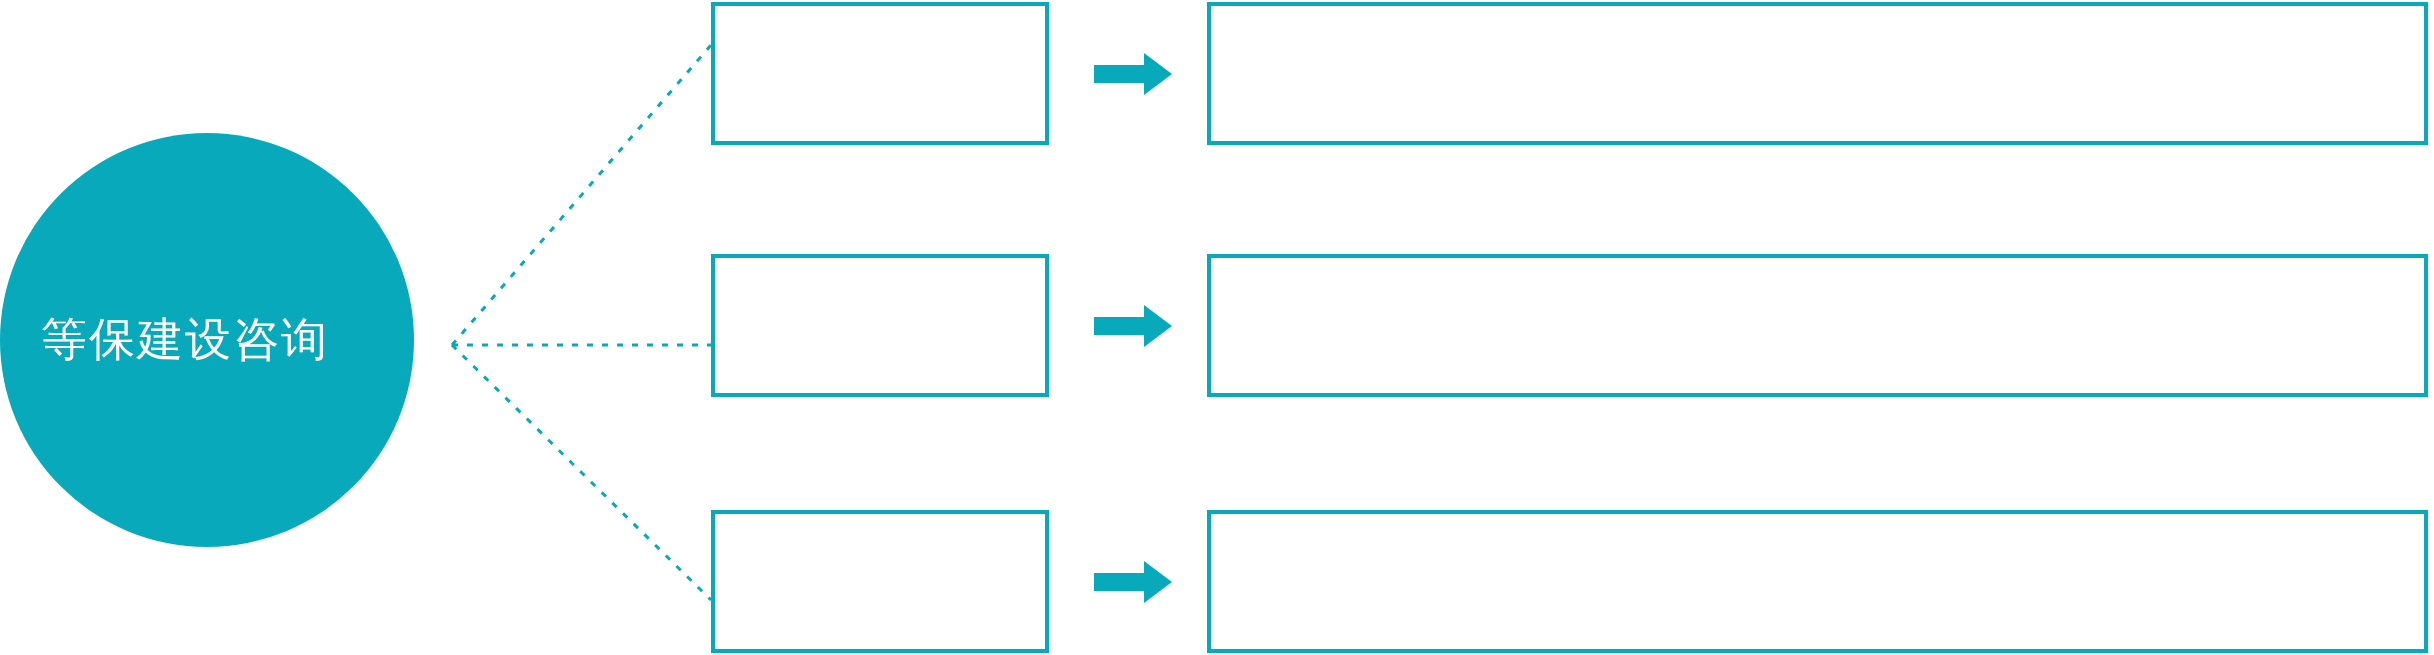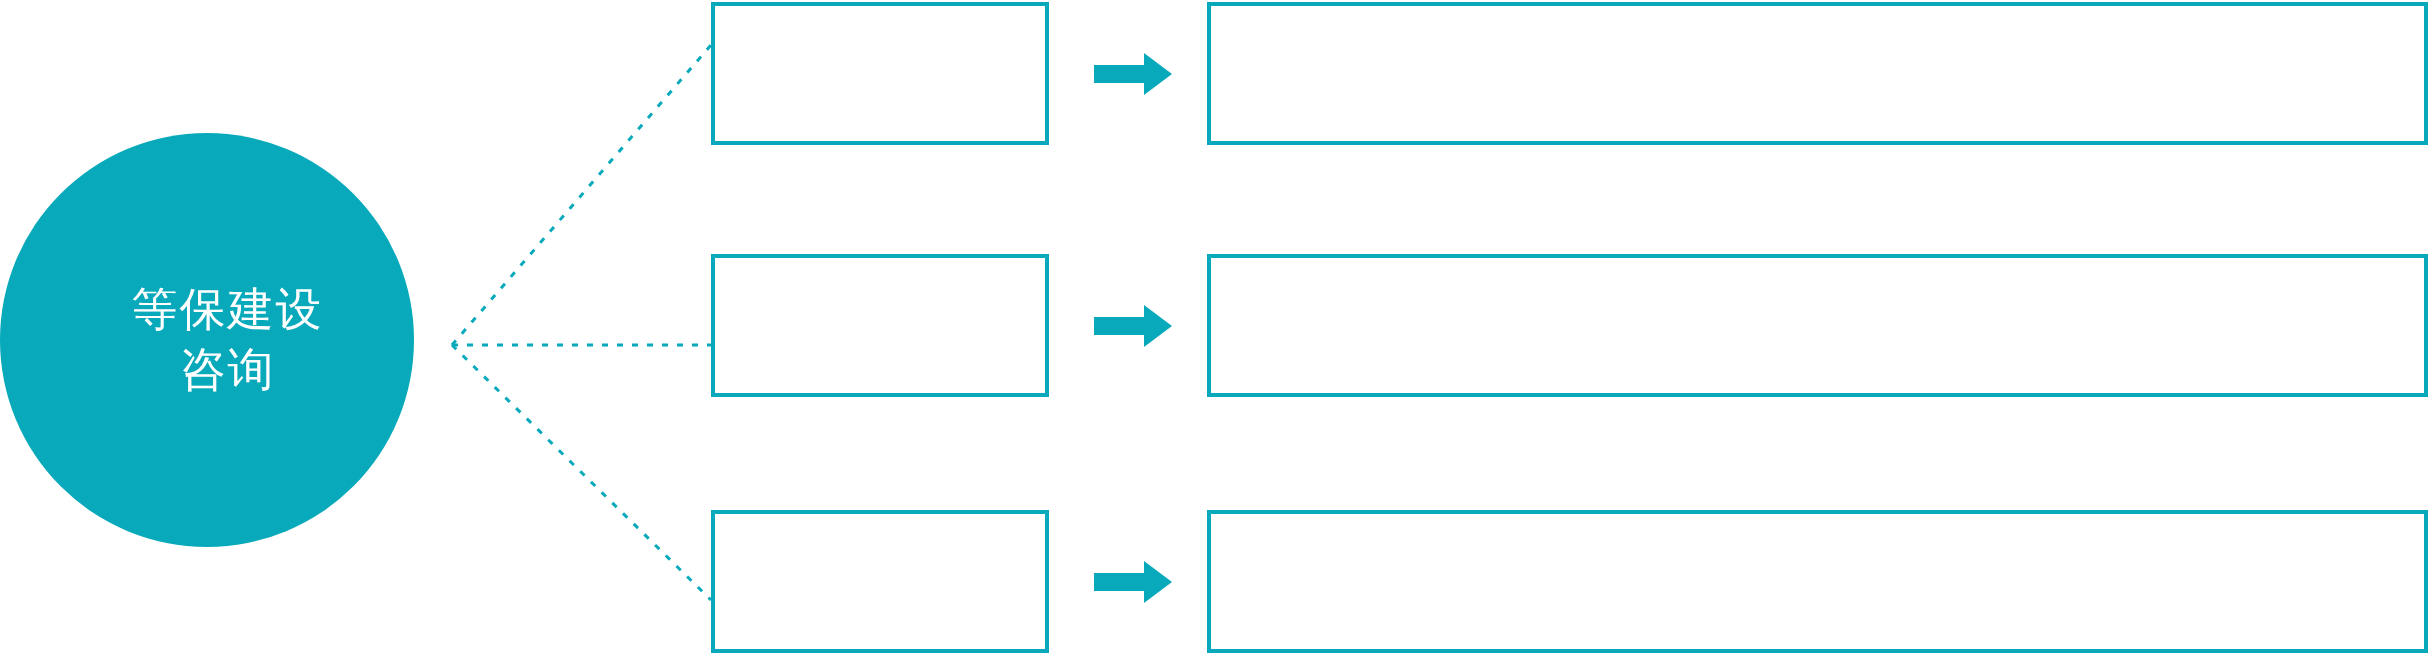--- a/index.html
+++ b/index.html
@@ -21,23 +21,23 @@
   
   #hub-circle {
     position: absolute;
     left: 0px;
     top: 133px;
     width: 414px;
     height: 414px;
     border-radius: 50%;
     background: #07a9ba;
     display: flex;
-    flex-direction: column;
+    flex-direction: row;
     align-items: center;
-    justify-content: center;
+    justify-content: flex-start;
     box-sizing: border-box;
     padding-left: 41px;
   }
   .hub-line {
     color: #ffffff;
     font-size: 46px;
     line-height: 1.30;
     letter-spacing: 2px;
     font-weight: 400;
     text-align: center;

